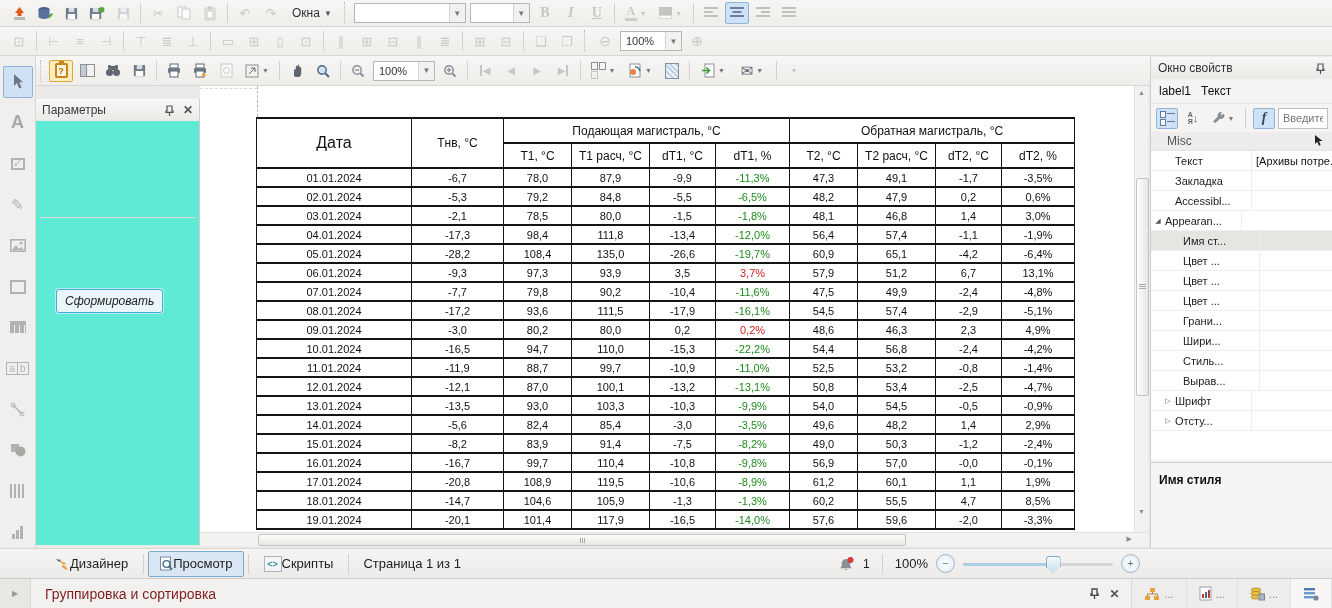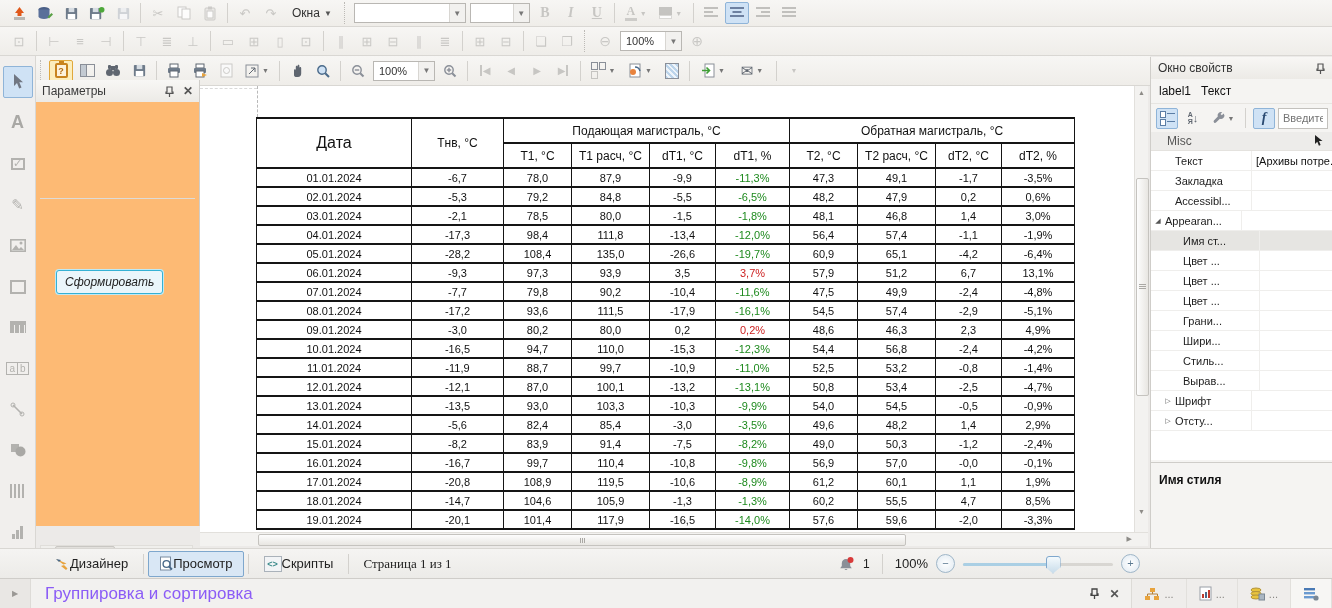--- a/index.html
+++ b/index.html
@@ -25,21 +25,21 @@
   
   .left-tools{position:absolute;left:0;top:56px;width:36px;height:492px;background:#f1efed;border-right:1px solid #d9d7d3;display:flex;flex-direction:column;align-items:center;padding-top:10px;box-sizing:border-box;gap:9px;}
   .ltool{width:28px;height:30px;display:flex;align-items:center;justify-content:center;color:#a9a8a5;font-size:17px;border:1px solid transparent;border-radius:2px;}
   .ltool.sel{background:#cfe2f5;border-color:#8fb4d8;}
   .boxic{width:15px;height:13px;border:2px solid #b3b2af;box-sizing:border-box;}
   .barcode{width:16px;height:14px;background:repeating-linear-gradient(90deg,#b3b2af 0 2px,transparent 2px 4px);}
   .tableic{width:16px;height:12px;background:linear-gradient(#b3b2af 0 4px,transparent 4px),repeating-linear-gradient(90deg,#b3b2af 0 4px,#f1efed 4px 5px),repeating-linear-gradient(#b3b2af 0 3px,#f1efed 3px 4px);}
   .chartic{display:flex;align-items:flex-end;gap:1px;height:13px;}
   .chartic i{display:block;width:3px;background:#b3b2af;}
   
-  .params{position:absolute;left:36px;top:80px;width:164px;height:446px;background:#fdba74;border-right:1px solid #cfcdc9;box-sizing:border-box;}
+  .params{position:absolute;left:36px;top:99px;width:164px;height:446px;background:#5eead4;border-right:1px solid #cfcdc9;box-sizing:border-box;}
   .phead{height:22px;display:flex;align-items:center;padding:0 6px;color:#3a3a3a;font-size:12px;background:linear-gradient(#f8f7f5,#eceae6);}
   .phead .sp{flex:1;}
   .pbody{position:relative;height:100%;font-style:italic;}
   .pdiv{position:absolute;left:4px;right:4px;top:96px;border-top:1px solid #dddbd7;}
   .gen-btn{position:absolute;left:20px;top:168px;height:22px;padding:0 8px;background:#eaf6fb;border:1px solid #35b1d4;border-radius:3px;box-shadow:0 0 0 1px #bfe9f4;font-size:12px;color:#222;display:flex;align-items:center;}
   .mini-scroll{position:absolute;left:4px;right:6px;top:443px;height:13px;display:flex;align-items:center;background:#f0efec;border:1px solid #e0deda;box-sizing:border-box;}
   .mini-scroll .btn{width:14px;text-align:center;font-size:7px;color:#9a9894;}
   .mini-scroll .thumb{width:58px;height:9px;background:#e2e0dc;border:1px solid #c9c7c3;border-radius:2px;display:flex;align-items:center;justify-content:center;gap:1px;}
   .grip i{display:block;width:1px;height:5px;background:#aaa8a4;}
   .mini-scroll .track{flex:1;}
@@ -84,32 +84,32 @@
   .prow .pexp.ind1{margin-left:10px;} .prow .pexp.ind2{margin-left:18px;}
   .prow .plab{width:76px;flex:none;color:#222;font-size:11px;white-space:nowrap;overflow:hidden;}
   .prow .pval{flex:1;border-left:1px solid #efeeec;align-self:stretch;display:flex;align-items:center;padding-left:4px;font-size:11px;color:#111;white-space:nowrap;overflow:hidden;}
   .prow.sel{background:#e6e5e2;}
   .pdesc{border-top:1px solid #cfcdc9;margin-top:2px;padding:10px 8px;background:#f5f4f2;}
   .pdesc b{font-size:12px;color:#111;}
   
   .tabbar{position:absolute;left:0;top:548px;width:1332px;height:30px;background:linear-gradient(#f5f4f2,#ecebe8);border-top:1px solid #d9d7d3;display:flex;align-items:center;box-sizing:border-box;padding-left:44px;}
   .tab{height:24px;display:flex;align-items:center;padding:0 10px;border:1px solid transparent;border-radius:2px;color:#222;font-size:13px;}
   .tab.sel{background:#d9e7f5;border-color:#7ea7cd;}
-  .pageind{margin-left:10px;font-size:13px;color:#222;font-family:Liberation Serif, serif;}
+  .pageind{margin-left:10px;font-size:13px;color:#222;}
   .tab-right{margin-left:auto;margin-right:192px;display:flex;align-items:center;gap:8px;}
   .zoombtn{width:17px;height:17px;border:1px solid #9fb6c8;border-radius:50%;background:radial-gradient(#ffffff,#dfe9f1);color:#5c7a92;display:flex;align-items:center;justify-content:center;font-size:11px;line-height:1;}
   .slider{position:relative;width:150px;height:16px;}
   .slider .track{position:absolute;left:0;right:0;top:7px;height:3px;background:#d8d6d2;border-radius:2px;}
   .slider .fill{position:absolute;left:0;top:7px;height:3px;width:58%;background:#aacfe4;border-radius:2px;}
   .slider .th{position:absolute;left:55%;top:0;width:13px;height:16px;background:linear-gradient(#f4fafd,#c8dcea);border:1px solid #7ea7cd;border-radius:3px 3px 5px 5px;clip-path:polygon(0 0,100% 0,100% 65%,50% 100%,0 65%);}
   .belln{font-size:12px;color:#222;}
   
   .status{position:absolute;left:0;top:578px;width:1332px;height:30px;background:#f2f1ef;border-top:1px solid #cfcdc9;display:flex;align-items:center;box-sizing:border-box;}
   .st-exp{width:30px;height:29px;background:#e9e7e4;border-right:1px solid #dddbd7;display:flex;align-items:center;justify-content:center;color:#9a9894;font-size:8px;}
-  .st-title{margin-left:14px;color:#8b5cf6;font-size:17px;}
+  .st-title{margin-left:14px;color:#7f1d1d;font-size:14px;}
   .st-right{margin-left:auto;display:flex;align-items:center;height:100%;}
   .st-pinbox{display:flex;align-items:center;gap:10px;padding:0 12px;height:100%;}
   .dock-tabs{display:flex;align-items:center;height:100%;border-left:1px solid #dddbd7;background:#efedeb;}
   .dock-tab{display:flex;align-items:center;gap:4px;padding:0 12px;height:100%;color:#8a8884;font-size:11px;border-right:1px solid #e2e0dc;}
   .dock-tab.last{background:#f7f6f4;}
   .pin-ic,.x-ic{color:#555;font-size:12px;font-weight:bold;}
   svg{display:block;}
 </style>
 </head>
 <body>
@@ -700,21 +700,21 @@
             <td>46,3</td>
             <td>2,3</td>
             <td>4,9%</td>
           </tr>
           <tr>
             <td>10.01.2024</td>
             <td>-16,5</td>
             <td>94,7</td>
             <td>110,0</td>
             <td>-15,3</td>
-            <td class="c-dt1p neg">-12,3%</td>
+            <td class="c-dt1p neg">-22,2%</td>
             <td>54,4</td>
             <td>56,8</td>
             <td>-2,4</td>
             <td>-4,2%</td>
           </tr>
           <tr>
             <td>11.01.2024</td>
             <td>-11,9</td>
             <td>88,7</td>
             <td>99,7</td>

